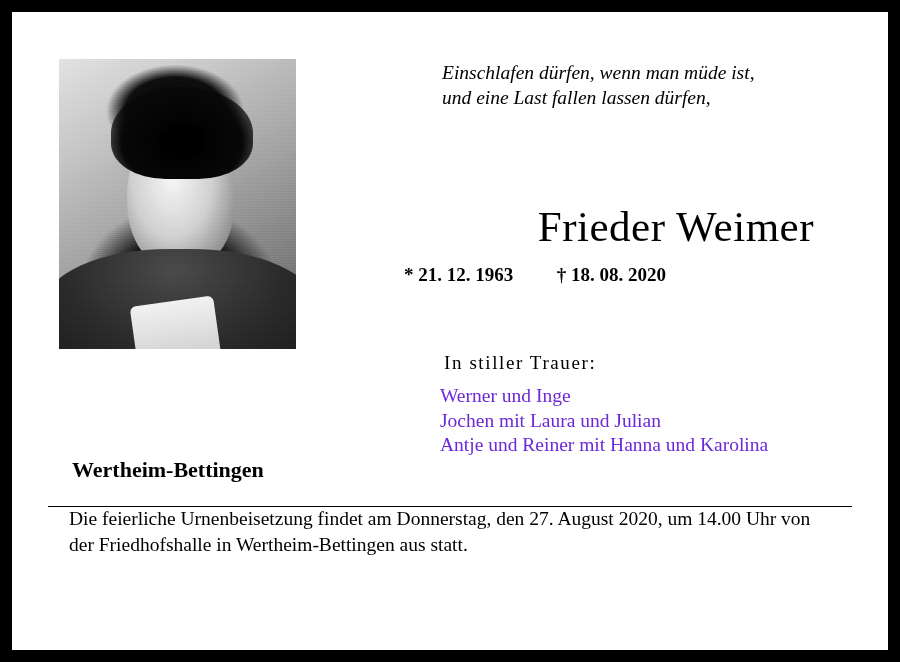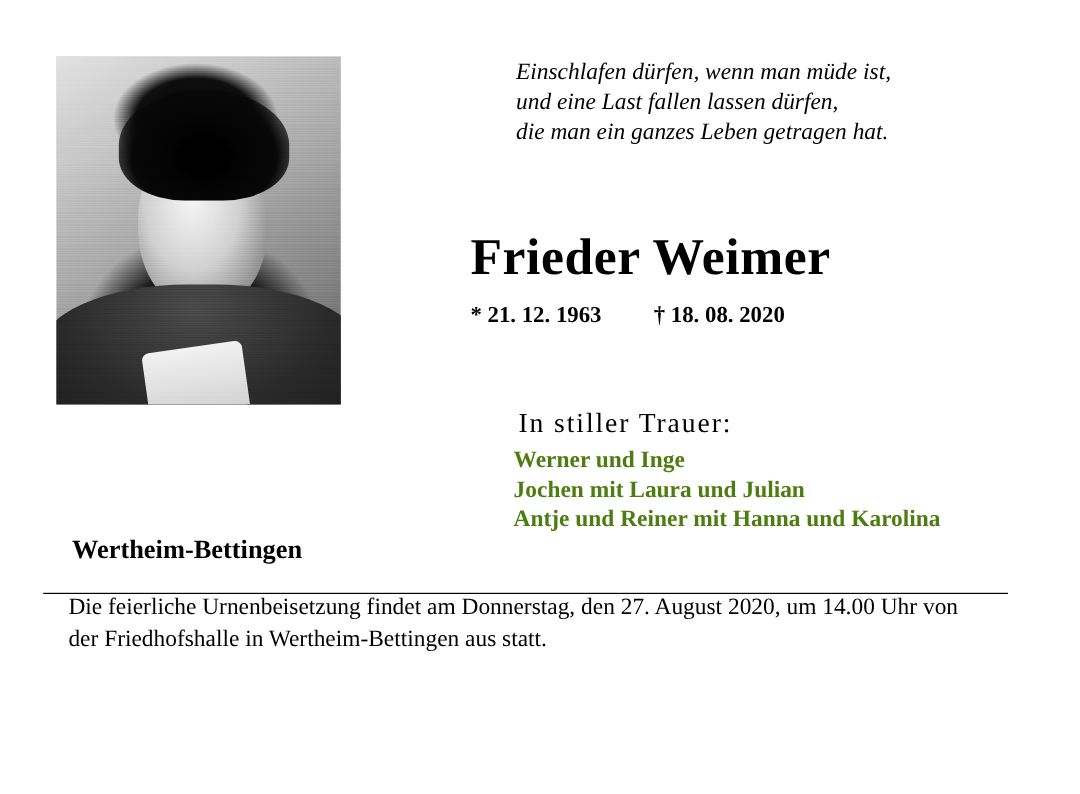--- a/index.html
+++ b/index.html
@@ -12,20 +12,21 @@
     height: 662px;
     font-family: "Liberation Serif", serif;
     overflow: hidden;
   }
   .obituary-page {
     position: relative;
     width: 900px;
     height: 662px;
     background: #000000;
     box-sizing: border-box;
+    padding: 12px;
   }
   .obituary-card {
     position: relative;
     width: 100%;
     height: 100%;
     background: #ffffff;
     box-sizing: border-box;
   }
 
   
@@ -106,23 +107,23 @@
     font-size: 19.5px;
     line-height: 25px;
     color: #000000;
     white-space: nowrap;
   }
   .deceased-name {
     position: absolute;
     left: 392px;
     top: 190px;
     width: 410px;
-    text-align: left;
+    text-align: right;
     font-size: 43px;
-    font-weight: bold;
+    font-weight: normal;
     letter-spacing: 0.5px;
     color: #000000;
   }
   .life-dates {
     position: absolute;
     left: 392px;
     top: 252px;
     width: 410px;
     text-align: left;
     font-size: 19px;
@@ -130,32 +131,32 @@
     color: #000000;
   }
   .life-dates .date-gap {
     display: inline-block;
     width: 34px;
   }
   .mourning-heading {
     position: absolute;
     left: 432px;
     top: 340px;
-    font-size: 23px;
+    font-size: 19px;
     letter-spacing: 1.6px;
     color: #000000;
   }
   .mourners {
     position: absolute;
     left: 428px;
     top: 372px;
     font-size: 19.5px;
     line-height: 24.5px;
-    font-weight: bold;
-    color: #4d7c0f;
+    font-weight: normal;
+    color: #6d28d9;
     white-space: nowrap;
   }
   .place-name {
     position: absolute;
     left: 60px;
     top: 445px;
     font-size: 22px;
     font-weight: bold;
     color: #000000;
   }
@@ -197,21 +198,20 @@
     <div class="portrait-frame">
       <div class="portrait-art"></div>
       <div class="portrait-shoulders"></div>
       <div class="portrait-collar"></div>
       <div class="portrait-grain"></div>
     </div>
 
     <div class="verse">
       <div>Einschlafen dürfen, wenn man müde ist,</div>
       <div>und eine Last fallen lassen dürfen,</div>
-      <div>die man ein ganzes Leben getragen hat.</div>
     </div>
 
     <div class="deceased-name">Frieder Weimer</div>
 
     <div class="life-dates">
       <span>* 21. 12. 1963</span>
       <span class="date-gap"></span>
       <span>† 18. 08. 2020</span>
     </div>
 

